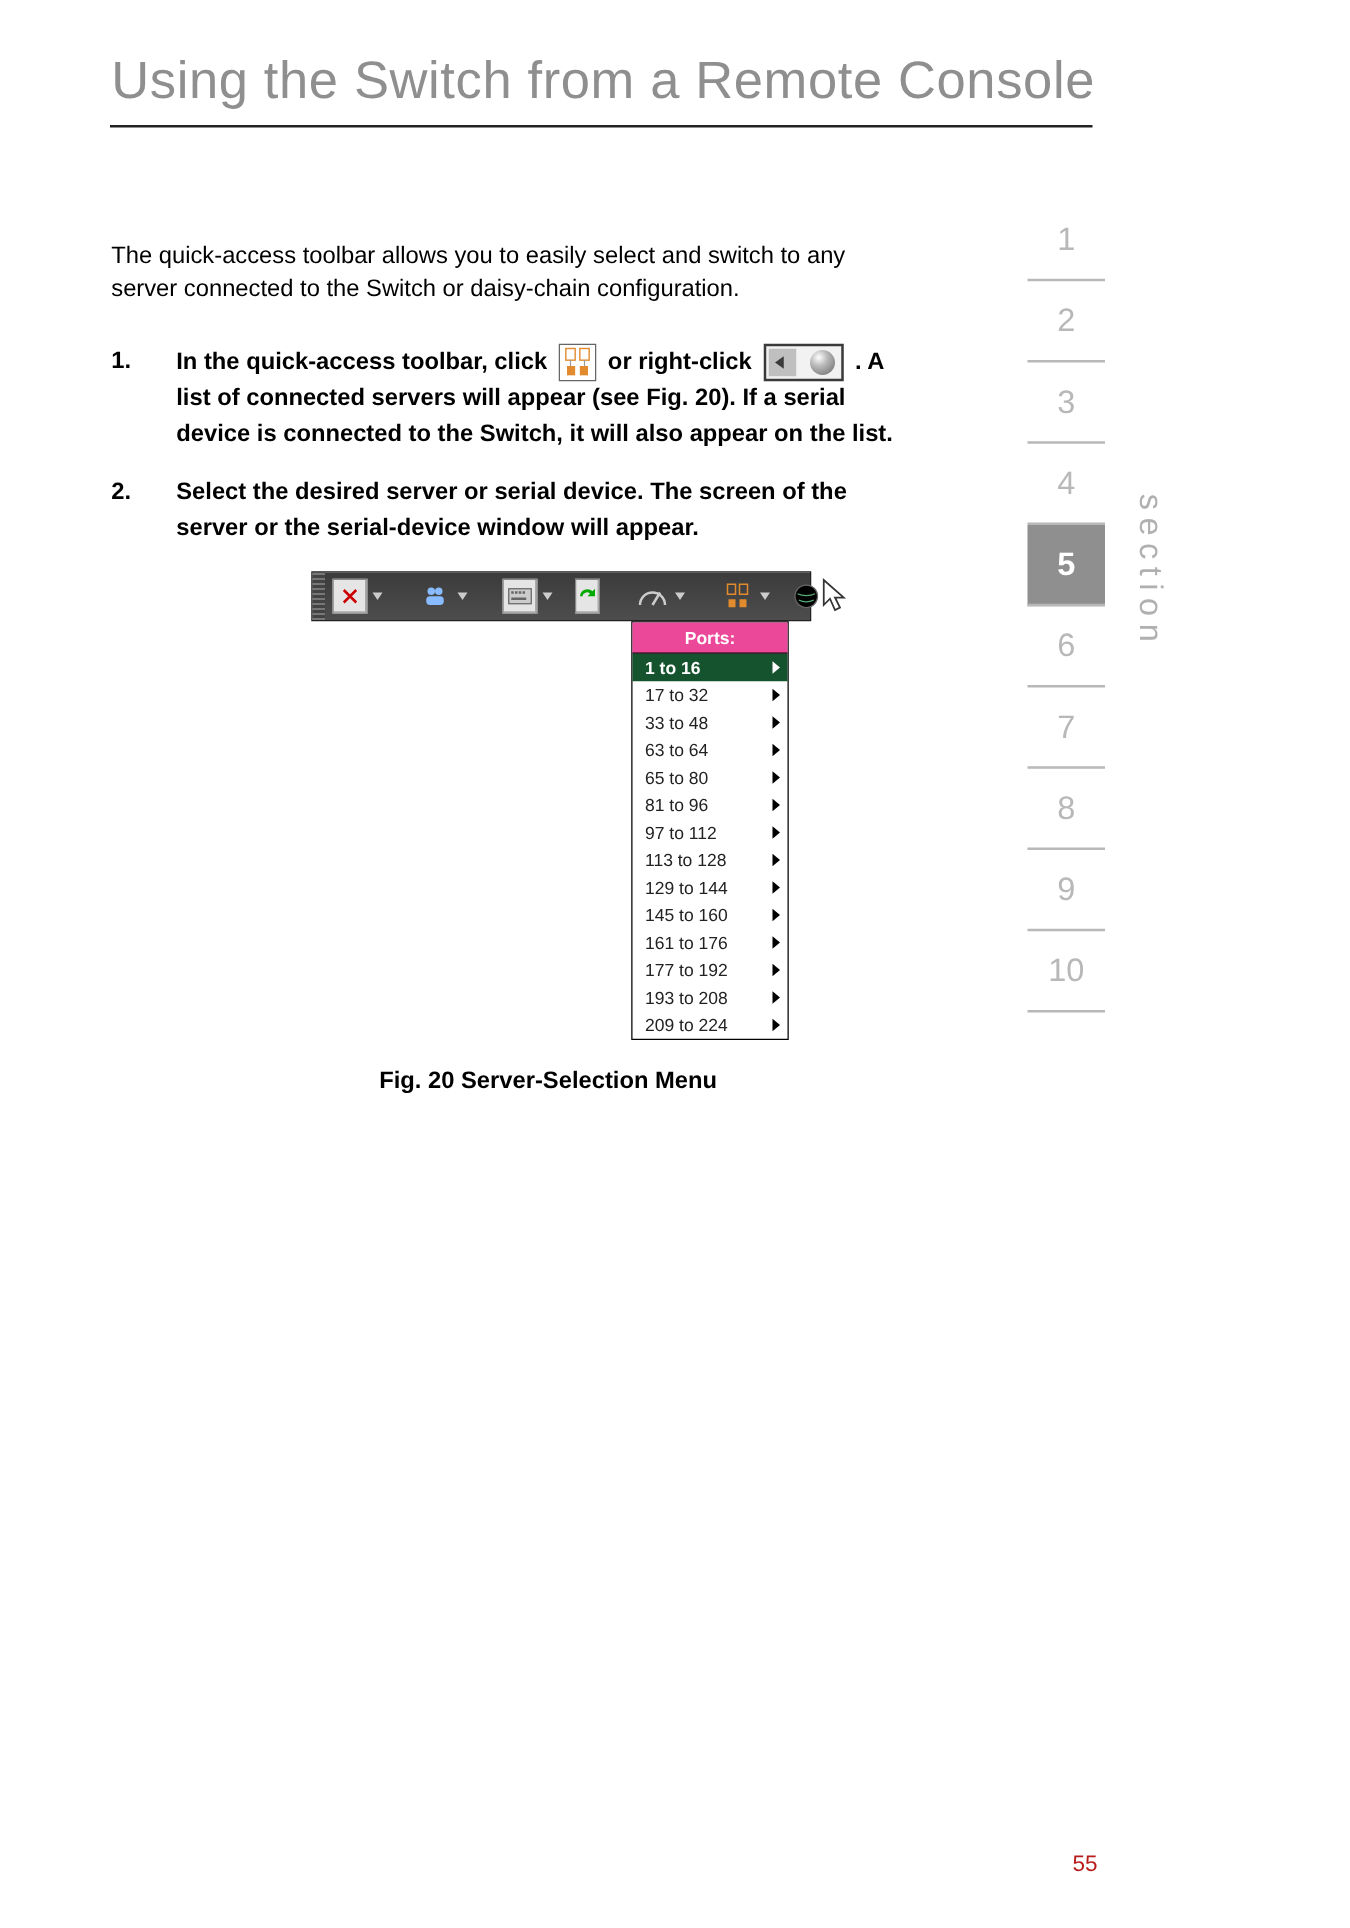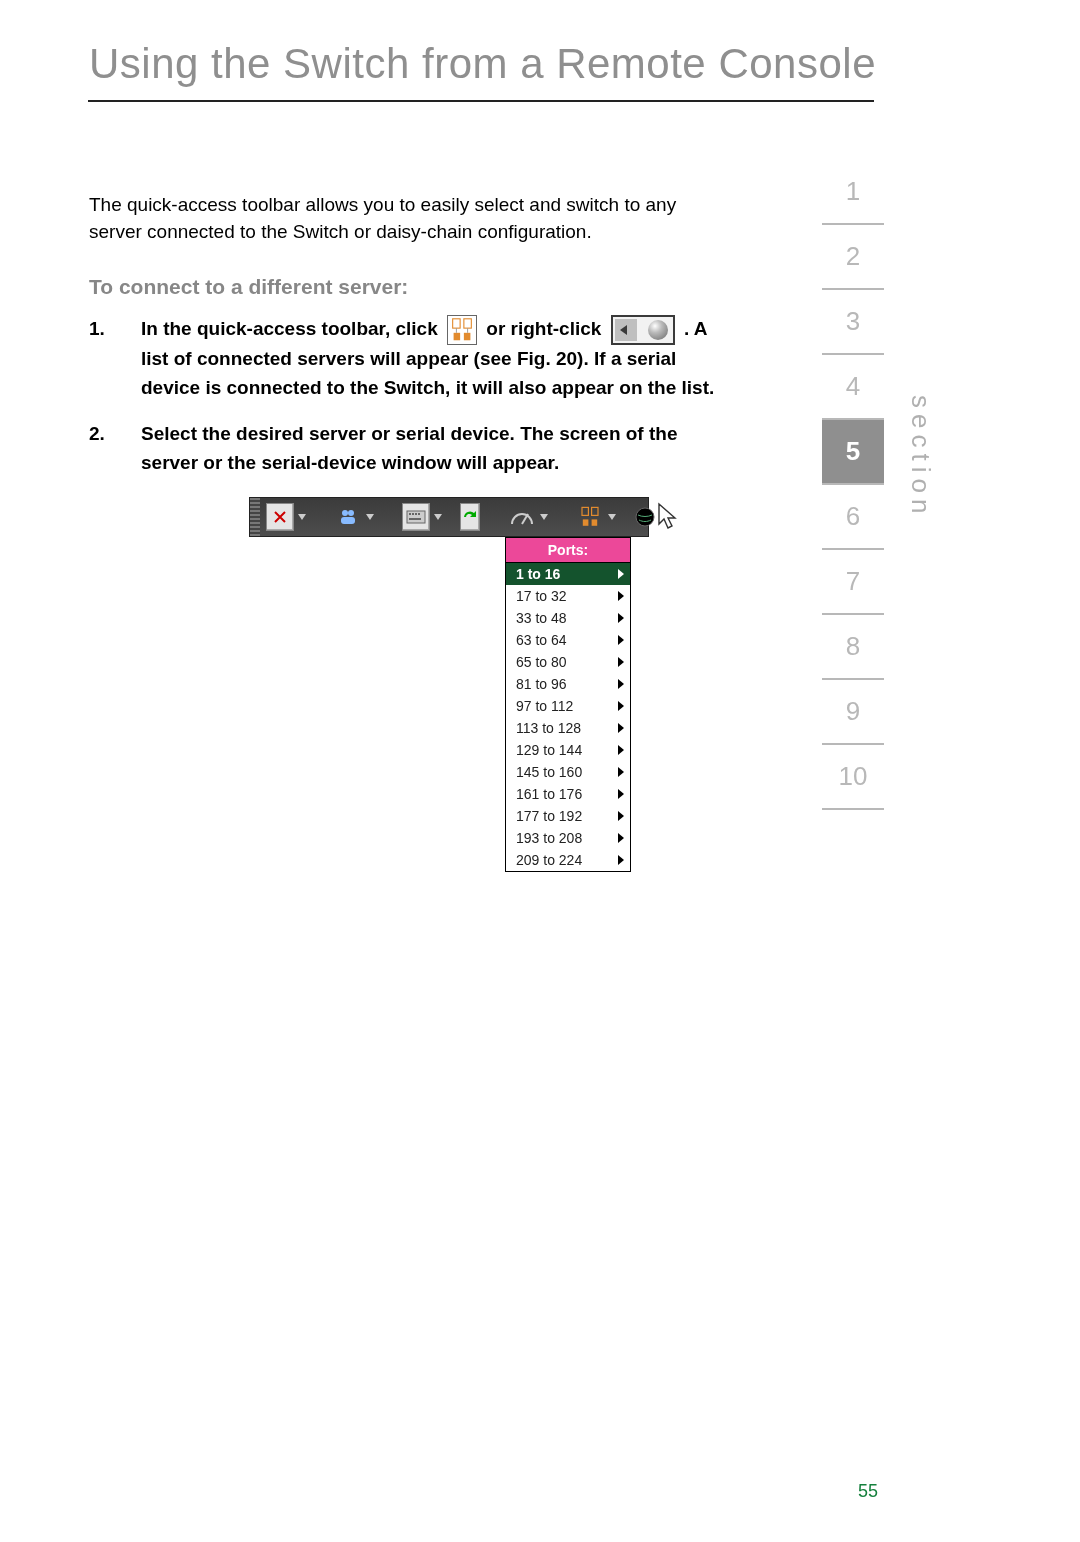--- a/index.html
+++ b/index.html
@@ -216,33 +216,32 @@
     writing-mode: vertical-rl;
     font-family: "Helvetica Neue", Arial, sans-serif;
     font-weight: 300;
   }
 
   .page-number {
     position: absolute;
     right: 110px;
     bottom: 40px;
     font-size: 18px;
-    color: #15803d;
+    color: #b91c1c;
   }
 </style>
 </head>
 <body>
 
 <div class="page">
   <h1 class="chapter-title">Using the Switch from a Remote Console</h1>
   <hr class="rule">
 
   <div class="content">
     <p class="intro">The quick-access toolbar allows you to easily select and switch to any server connected to the Switch or daisy-chain configuration.</p>
-    <h3 class="sub-heading">To connect to a different server:</h3>
 
     <ol class="steps">
       <li>
         <span>In the quick-access toolbar, click </span>
         <span class="inline-icon icon-switch">
           <svg viewBox="0 0 30 30" width="28" height="28">
             <rect x="5" y="3" width="8" height="10" fill="none" stroke="#e28b2e" stroke-width="1.2"></rect>
             <rect x="17" y="3" width="8" height="10" fill="none" stroke="#e28b2e" stroke-width="1.2"></rect>
             <rect x="6" y="18" width="7" height="8" fill="#e28b2e"></rect>
             <rect x="17" y="18" width="7" height="8" fill="#e28b2e"></rect>
@@ -389,20 +388,21 @@
               <span class="tri"></span>
             </div>
             <div class="item">
               <span>209 to 224</span>
               <span class="tri"></span>
             </div>
           </div>
       </div>
     </div>
 
+    <div class="fig-caption">Fig. 20 Server-Selection Menu</div>
   </div>
 
   <div class="section-nav" id="section-nav">
       <div class="entry">1</div>
       <div class="entry">2</div>
       <div class="entry">3</div>
       <div class="entry">4</div>
       <div class="entry active">5</div>
       <div class="entry">6</div>
       <div class="entry">7</div>

